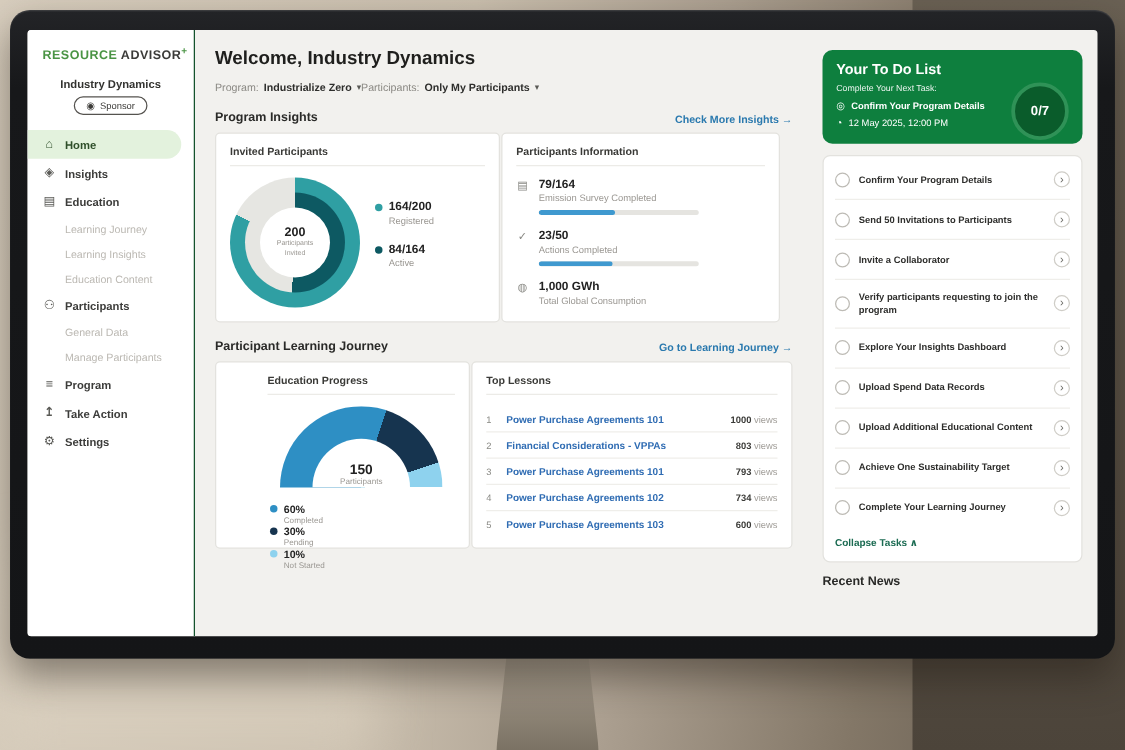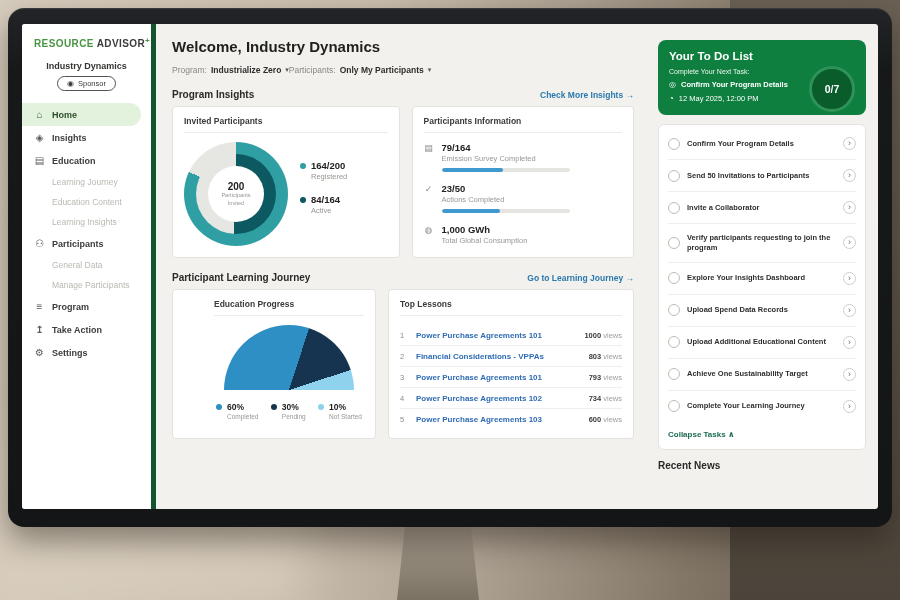--- a/index.html
+++ b/index.html
@@ -14,21 +14,21 @@
     background:linear-gradient(180deg,#a99f90,#7b7264);
     clip-path:polygon(10% 0,90% 0,100% 100%,0 100%); }
   .monitor { position:absolute; left:8px; top:8px; width:884px; height:519px;
     background:linear-gradient(180deg,#232427,#17181a 12%,#141517);
     border-radius:16px; padding:16px 14px 18px 14px;
     box-shadow:0 14px 30px rgba(30,25,18,.45), inset 0 1px 1px rgba(255,255,255,.12); }
   .screen { position:relative; width:100%; height:100%; background:#f2f1ee; border-radius:3px;
     overflow:hidden; display:flex; }
 
   
-  .sidebar { width:134px; background:#ffffff; border-right:5px solid #14532d; padding-top:12px; flex:none; }
+  .sidebar { width:134px; background:#ffffff; border-right:1px solid #14532d; padding-top:12px; flex:none; }
   .brand { padding-left:12px; font-size:10px; font-weight:bold; letter-spacing:.4px; white-space:nowrap; }
   .brand .p1 { color:#4a9444; }
   .brand .p2 { color:#3b3b39; }
   .brand .plus { color:#4a9444; font-size:8px; vertical-align:super; }
   .org { text-align:center; font-size:9px; font-weight:bold; color:#333330; margin-top:12px; }
   .badge { display:flex; align-items:center; gap:4px; width:fit-content; margin:5px auto 0;
     border:1px solid #55534f; border-radius:10px; padding:2px 9px; font-size:7.5px; color:#3c3b38; cursor:pointer; }
   .badge .bicon { font-size:8px; color:#3c3b38; }
   .nav { margin-top:12px; }
   .nav-item { display:flex; align-items:center; gap:7px; padding:6px 10px 6px 12px;
@@ -41,21 +41,21 @@
   
   .main { flex:1; min-width:0; padding:12px 14px 0 16px; }
   h1.page-title { font-size:15px; font-weight:bold; color:#1f1f1d; margin:2px 0 10px; }
   .filters { display:flex; font-size:8.5px; color:#8a8883; margin-bottom:4px; }
   .filter { display:flex; align-items:center; gap:4px; }
   .filter .fval { color:#2e2e2c; font-weight:bold; cursor:pointer; }
   .caret { font-size:7px; color:#5a5a56; }
   .section-head { display:flex; justify-content:space-between; align-items:center; margin:14px 0 6px; }
   .section-title { font-size:10px; font-weight:bold; color:#2a2a28; }
   .section-link { font-size:8.5px; font-weight:bold; color:#2a79ae; cursor:pointer; }
-  .cards-row { display:flex; gap:12px; }
+  .cards-row { display:flex; gap:1px; }
   .card { background:#fff; border:1px solid #e3e2de; border-radius:4px; padding:9px 11px; }
   .card-title { font-size:8.5px; font-weight:bold; color:#3a3a37; padding-bottom:6px;
     border-bottom:1px solid #ecebe7; margin-bottom:9px; }
 
   .card-invited { width:228px; height:152px; }
   .donut-body { display:flex; align-items:center; gap:12px; }
   .donut { width:104px; height:104px; border-radius:50%; padding:12px; flex:none; }
   .donut-mid { width:100%; height:100%; border-radius:50%; padding:12px; }
   .donut-hole { width:100%; height:100%; border-radius:50%; background:#fff; display:flex;
     flex-direction:column; align-items:center; justify-content:center; text-align:center; }
@@ -77,21 +77,21 @@
 
   .card-edu { width:204px; height:150px;padding-left:41px; }
   .gauge-wrap { display:flex; justify-content:center; margin-top:6px; }
   .gauge { position:relative; width:130px; height:65px; overflow:hidden; }
   .gauge-fill { position:absolute; top:0; left:0; width:130px; height:130px; border-radius:50%; }
   .gauge-hole { position:absolute; left:26px; bottom:0; width:78px; height:39px;
     border-radius:78px 78px 0 0; background:#fff; display:flex; flex-direction:column;
     align-items:center; justify-content:flex-end; padding-bottom:1px; }
   .gauge-hole .gv { font-size:11px; font-weight:bold; color:#222; }
   .gauge-hole .gl { font-size:6.5px; color:#9a9792; }
-  .gauge-legend { display:flex; justify-content:space-between; margin-top:12px; padding:0 2px; }
+  .gauge-legend { display:flex; justify-content:space-between; margin-top:12px; padding:0 2px;flex-direction:column; }
   .gleg .leg-val { font-size:8.5px; }
   .gleg .leg-lab { font-size:6.5px; padding-left:11px; }
 
   .card-lessons { flex:1; height:150px; }
   .lesson-row { display:flex; align-items:center; gap:8px; padding:5.5px 0; border-bottom:1px solid #efeeea; }
   .lesson-row:last-child { border-bottom:none; }
   .lesson-rank { font-size:7.5px; color:#8a8a85; width:8px; flex:none; }
   .lesson-title { flex:1; font-size:8px; font-weight:bold; color:#2f6cb3; cursor:pointer;
     white-space:nowrap; overflow:hidden; text-overflow:ellipsis; }
   .lesson-views { font-size:7.5px; color:#a09d98; flex:none; }
@@ -146,22 +146,22 @@
           </div>
           <div class="nav-item">
             <span class="nicon">◈</span>
             <span>Insights</span>
           </div>
           <div class="nav-item">
             <span class="nicon">▤</span>
             <span>Education</span>
           </div>
           <div class="nav-sub">Learning Journey</div>
+          <div class="nav-sub">Learning Insights</div>
           <div class="nav-sub">Education Content</div>
-          <div class="nav-sub">Learning Insights</div>
           <div class="nav-item">
             <span class="nicon">⚇</span>
             <span>Participants</span>
           </div>
           <div class="nav-sub">General Data</div>
           <div class="nav-sub">Manage Participants</div>
           <div class="nav-item">
             <span class="nicon">≡</span>
             <span>Program</span>
           </div>
@@ -264,20 +264,24 @@
           <div class="section-title">Participant Learning Journey</div>
           <div class="section-link">Go to Learning Journey  →</div>
         </div>
 
         <div class="cards-row">
           <div class="card card-edu">
             <div class="card-title">Education Progress</div>
             <div class="gauge-wrap">
               <div class="gauge">
                 <div class="gauge-fill" id="gauge-fill" style="background: conic-gradient(from 270deg, rgb(46, 143, 196) 0deg, rgb(46, 143, 196) 108deg, rgb(22, 52, 79) 108deg, rgb(22, 52, 79) 162deg, rgb(142, 210, 238) 162deg, rgb(142, 210, 238) 180deg, transparent 180deg, transparent 360deg);"></div>
+                <div class="gauge-hole">
+                  <div class="gv">150</div>
+                  <div class="gl">Participants</div>
+                </div>
               </div>
             </div>
             <div class="gauge-legend">
               <div class="gleg">
                 <div class="leg-top">
                     <span class="dot" style="background: rgb(46, 143, 196);"></span>
                   <span class="leg-val">60%</span>
                   </div>
                 <div class="leg-lab">Completed</div>
               </div>

